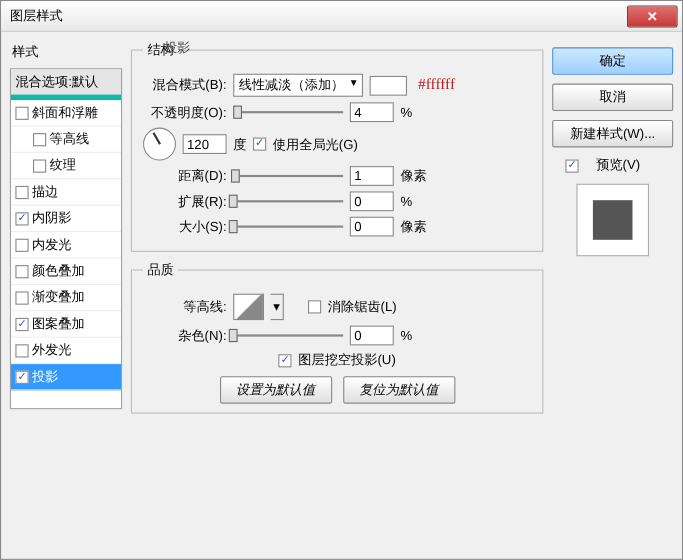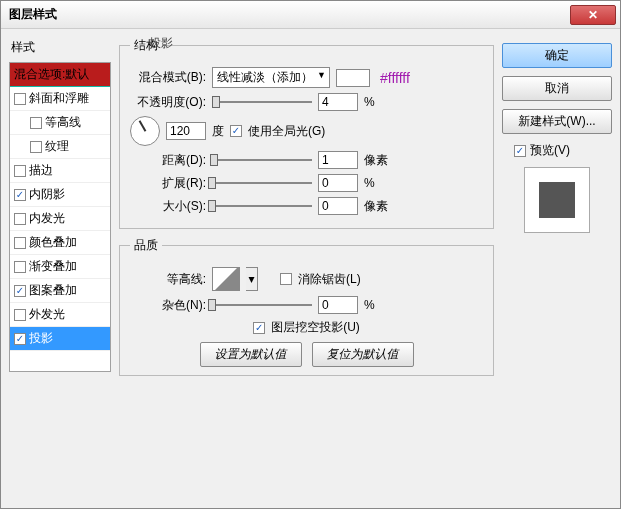--- a/index.html
+++ b/index.html
@@ -1,54 +1,54 @@
 <!DOCTYPE html>
 <html><head>
 <meta charset="utf-8">
 <style>
 * { box-sizing: border-box; font-family: "Microsoft YaHei", SimSun, Arial, sans-serif; font-size: 12px; }
 body { margin: 0; padding: 0; background: #fff; }
 .window { width: 621px; height: 509px; background: #f0f0f0; border: 1px solid #888; position: relative; }
 .titlebar { height: 28px; background: linear-gradient(#fff, #e8e8e8); border-bottom: 1px solid #ccc; display: flex; align-items: center; padding: 0 4px; }
-.titlebar-text { flex: 1; padding-left: 4px; font-weight: bold; }
+.titlebar-text { flex: 1; padding-left: 4px; }
 .close-btn { width: 46px; height: 20px; background: linear-gradient(#e07070, #c83838); border: 1px solid #903030; border-radius: 2px; color: #fff; display: flex; align-items: center; justify-content: center; cursor: pointer; font-weight: bold; }
 .body { display: flex; padding: 8px; gap: 8px; height: calc(100% - 28px); }
 .left-panel { width: 102px; }
 .style-list-label { margin-bottom: 4px; padding: 2px; }
 .style-list { border: 1px solid #a0a0a0; background: #fff; height: 310px; }
 .style-item { padding: 3px 4px; display: flex; align-items: center; gap: 3px; cursor: pointer; border-bottom: 1px solid #eee; }
-.style-item.header { background: #b91c1c; border-bottom: 1px solid #14b8a6; }
+.style-item.header { background: #e5e5e5; border-bottom: 5px solid #14b8a6; }
 .style-item.selected { background: #3399ff; color: #fff; }
 .style-item.indent { padding-left: 20px; }
 .chk { width: 12px; height: 12px; border: 1px solid #888; background: #fff; display: inline-flex; align-items: center; justify-content: center; }
 .chk.checked::after { content: "✓"; color: #2060c0; font-size: 10px; line-height: 1; }
 .center-panel { flex: 1; padding-top: 0; }
 fieldset { border: 1px solid #bbb; margin: 0 0 8px 0; padding: 8px 10px; }
 legend { padding: 0 4px; color: #000000; }
 .row { display: flex; align-items: center; gap: 6px; margin: 5px 0; }
 .lbl { width: 76px; text-align: right; }
 .select { border: 1px solid #888; background: #fff; padding: 1px 16px 1px 4px; position: relative; min-width: 110px; cursor: pointer; }
 .select::after { content: "▼"; position: absolute; right: 3px; top: 2px; font-size: 9px; }
 .swatch { width: 34px; height: 18px; border: 1px solid #888; background: #fff; cursor: pointer; }
-.hex { color: #a21caf; font-family: Liberation Sans, sans-serif; font-size: 14px; margin-left: 4px; }
+.hex { color: #b91c1c; font-family: Liberation Serif, serif; font-size: 14px; margin-left: 4px; }
 .slider { width: 100px; height: 14px; position: relative; }
 .slider::before { content: ""; position: absolute; top: 6px; left: 0; right: 0; height: 2px; background: #888; }
 .slider-thumb { position: absolute; top: 1px; width: 8px; height: 12px; background: #ddd; border: 1px solid #666; transform: translateX(-50%); }
 .num-input { width: 40px; border: 1px solid #888; padding: 1px 3px; text-align: left; background: #fff; }
 .unit { width: 28px; }
 .dial { width: 30px; height: 30px; border: 1px solid #888; border-radius: 50%; background: #fff; position: relative; }
 .dial::after { content: ""; position: absolute; width: 2px; height: 12px; background: #333; left: 14px; top: 2px; transform-origin: 50% 13px; transform: rotate(-30deg); }
 .contour { width: 28px; height: 24px; border: 1px solid #888; background: linear-gradient(135deg, #fff 48%, #888 52%); cursor: pointer; position: relative; }
 .contour-dd { width: 12px; height: 24px; border: 1px solid #888; border-left: none; display: flex; align-items: center; justify-content: center; cursor: pointer; background: #eee; }
 .btn-row { display: flex; gap: 10px; justify-content: center; margin-top: 6px; }
 .btn { border: 1px solid #888; background: linear-gradient(#fff, #e0e0e0); padding: 3px 14px; cursor: pointer; border-radius: 2px; font-style: italic; }
 .right-panel { width: 110px; padding-top: 6px; }
 .rbtn { display: block; width: 100%; border: 1px solid #888; background: linear-gradient(#fff, #e0e0e0); padding: 3px 0; text-align: center; margin-bottom: 8px; cursor: pointer; border-radius: 2px; }
 .rbtn.primary { background: linear-gradient(#cde8ff, #9ecfff); border-color: #4a90d9; }
-.preview-row { display: flex; align-items: center; gap: 4px; margin: 6px 0 8px 12px; }
+.preview-row { display: flex; align-items: center; gap: 16px; margin: 6px 0 8px 12px; }
 .preview-box { width: 66px; height: 66px; border: 1px solid #aaa; background: #fff; margin: 0 auto; display: flex; align-items: center; justify-content: center; }
 .preview-inner { width: 36px; height: 36px; background: #555; }
 .section-title { position: absolute; top: 34px; left: 148px; color: #444; }
 </style>
 </head>
 <body>
 
 <div class="window">
   <div class="titlebar">
     <span class="titlebar-text">图层样式</span>

